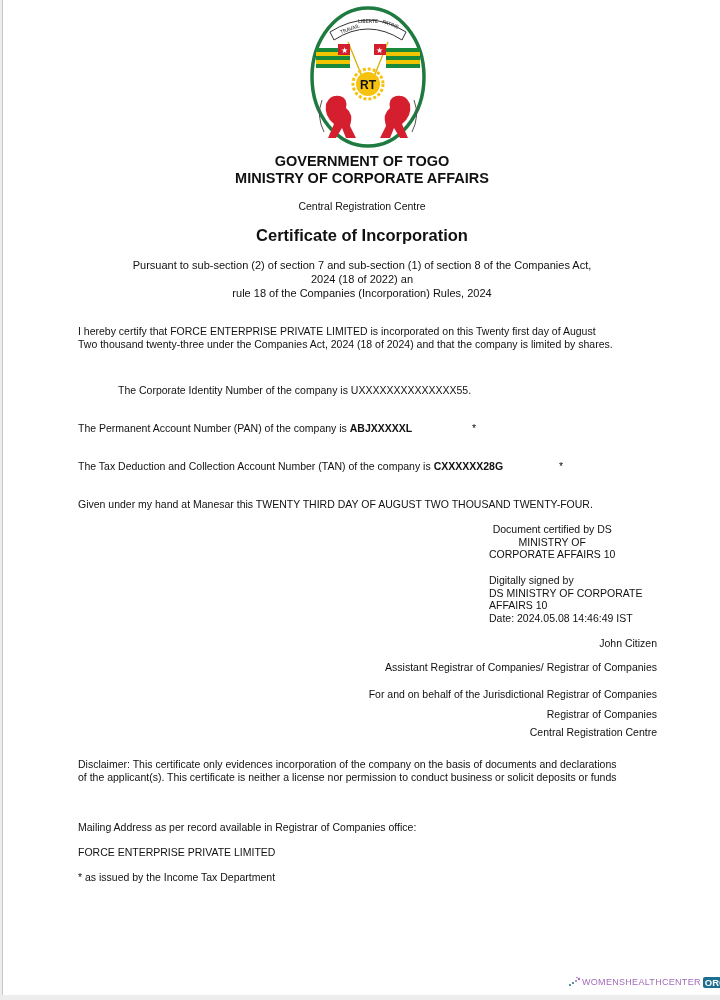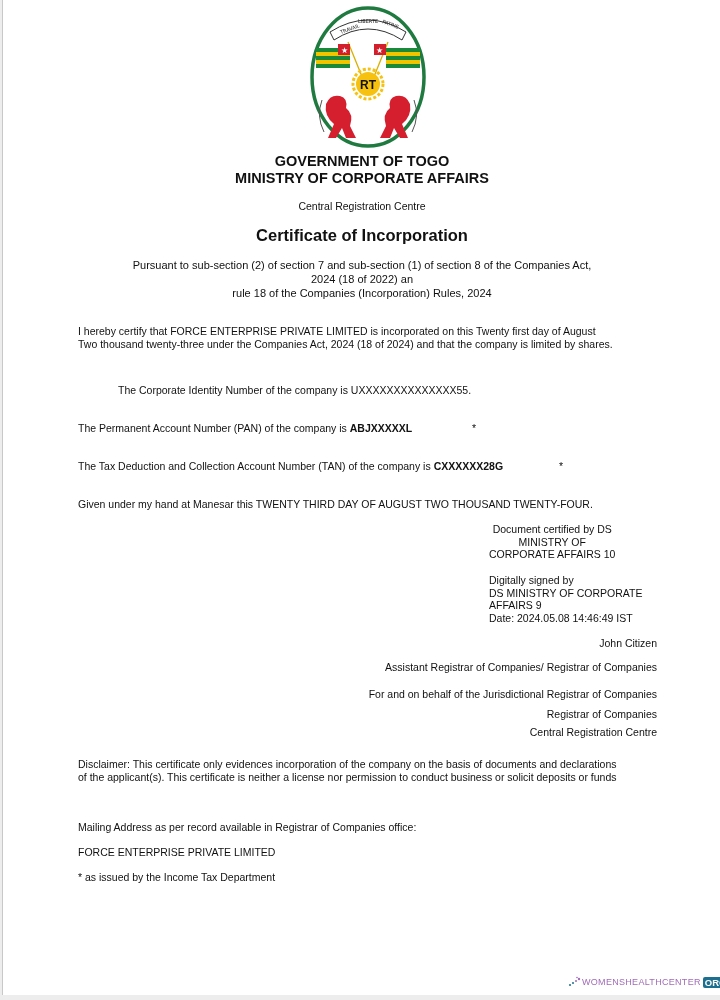--- a/index.html
+++ b/index.html
@@ -110,21 +110,21 @@
 
   <div class="abs right-block" style="top:523px;text-align:center;">
     <div>Document certified by DS</div>
     <div>MINISTRY OF</div>
     <div>CORPORATE AFFAIRS 10</div>
   </div>
 
   <div class="abs right-block" style="top:574px;">
     <div>Digitally signed by</div>
     <div>DS MINISTRY OF CORPORATE</div>
-    <div>AFFAIRS 9</div>
+    <div>AFFAIRS 10</div>
     <div>Date: 2024.05.08 14:46:49 IST</div>
   </div>
 
   <div class="abs right-align" style="top:637px;margin-left:12px;">John Citizen</div>
   <div class="abs right-align" style="top:661px;">Assistant Registrar of Companies/ Registrar of Companies</div>
   <div class="abs right-align" style="top:688px;padding-left:21px;">For and on behalf of the Jurisdictional Registrar of Companies</div>
   <div class="abs right-align" style="top:708px;">Registrar of Companies</div>
   <div class="abs right-align" style="top:726px;">Central Registration Centre</div>
 
   <div class="abs body-text" style="top:758px;">

